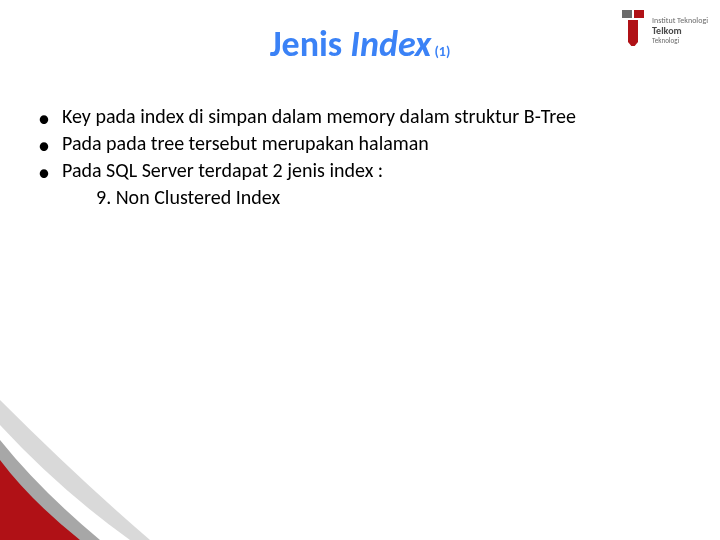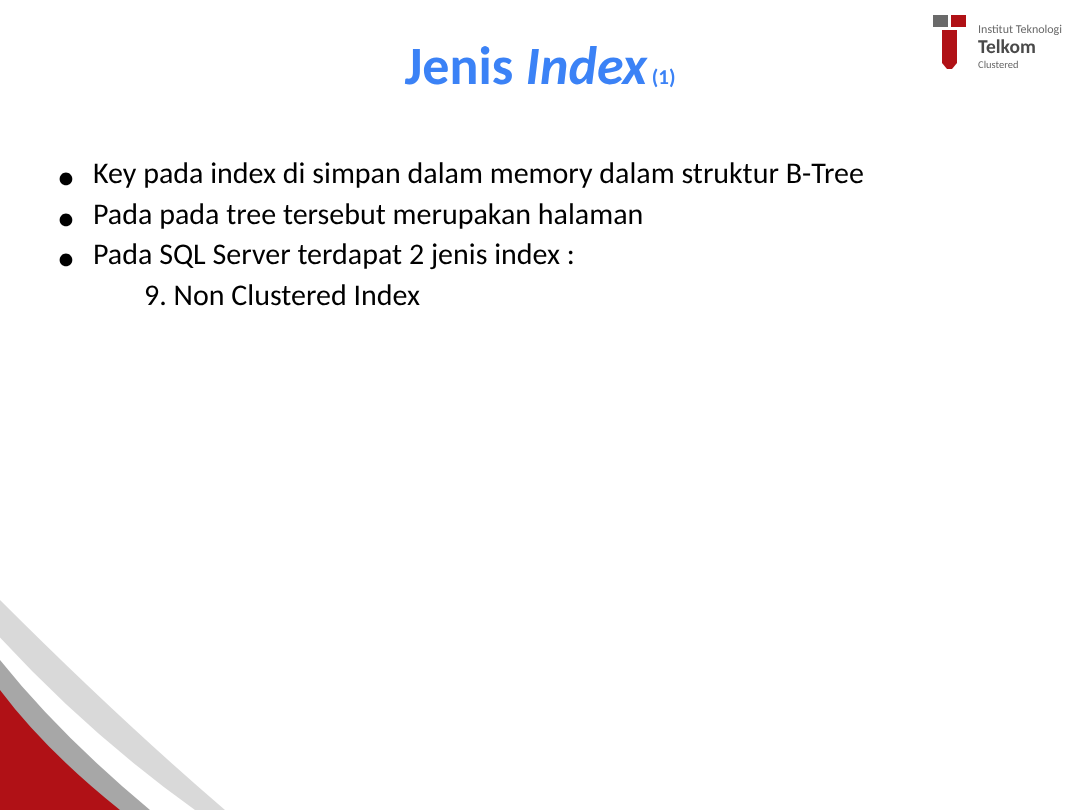--- a/index.html
+++ b/index.html
@@ -40,21 +40,21 @@
     position: relative;
   }
   .logo-text {
     font-size: 8px;
     color: #6a6a6a;
     line-height: 1.1;
     padding-top: 6px;
   }
   .logo-text .bold {
     font-weight: bold;
-    font-size: 13px;
+    font-size: 10px;
     color: #4a4a4a;
     display: block;
   }
   .logo-text .pw { font-size: 7px; }
   .content {
     padding: 38px 30px 0 36px;
     font-size: 20px;
     color: #000;
     line-height: 1.25;
   }
@@ -93,21 +93,21 @@
     <svg width="26" height="36" viewBox="0 0 26 36">
       <rect x="0" y="0" width="10" height="8" fill="#6a6a6a"></rect>
       <rect x="12" y="0" width="10" height="8" fill="#b01116"></rect>
       <rect x="6" y="10" width="10" height="22" fill="#b01116"></rect>
       <path d="M6 32 L16 32 L11 38 Z" fill="#b01116"></path>
     </svg>
   </div>
   <div class="logo-text">
     <span>Institut Teknologi</span>
     <span class="bold">Telkom</span>
-    <span class="pw">Clustered</span>
+    <span class="pw">Teknologi</span>
   </div>
 </div>
 
 <div class="title-area">
   <h1 class="title">
     <span>Jenis </span><span class="italic">Index</span><span class="sub"> (1)</span>
   </h1>
 </div>
 
 <div class="content">

